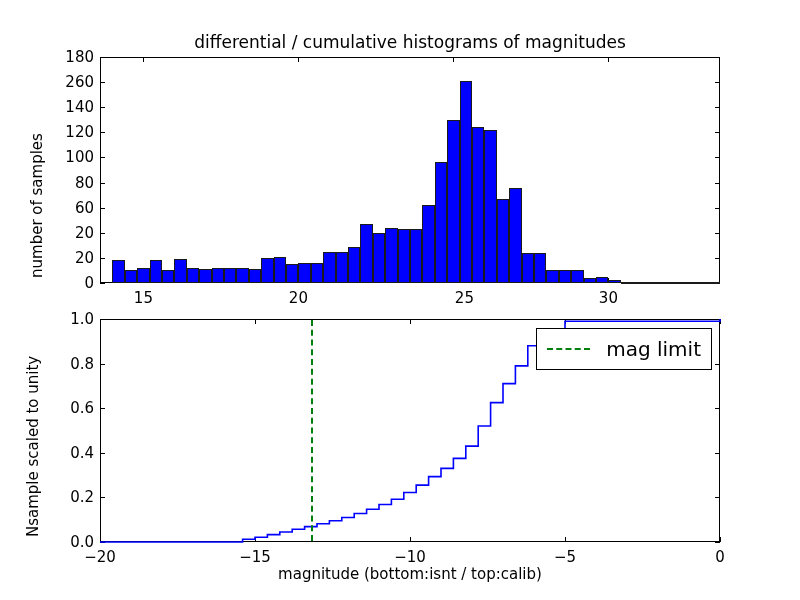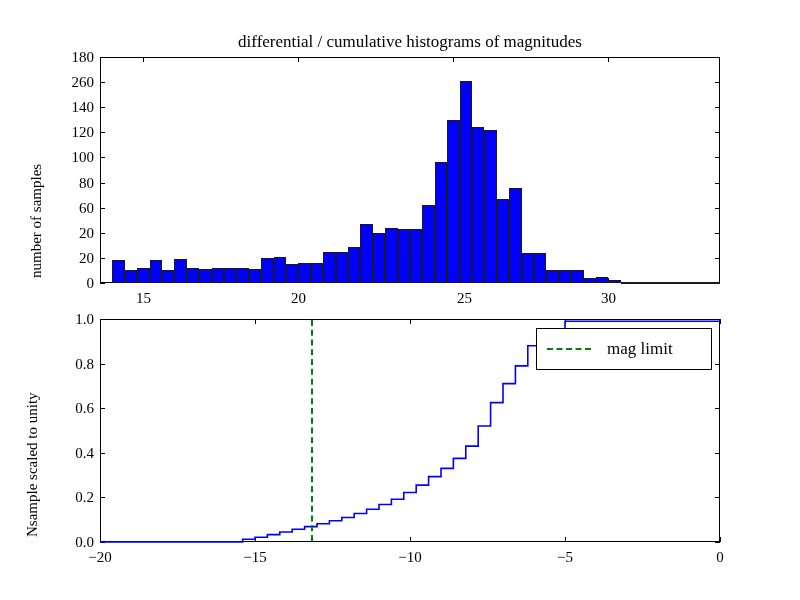--- a/index.html
+++ b/index.html
@@ -1,21 +1,21 @@
 <!DOCTYPE html>
 <html><head>
 <meta charset="utf-8">
 <style>
   html,body{margin:0;padding:0;}
   body{
     width:800px;height:600px;background:#ffffff;
     font-family:"DejaVu Sans", sans-serif;
     overflow:hidden;position:relative;
   }
-  .fig{position:absolute;left:0;top:0;width:800px;height:600px;font-family:Liberation Serif, serif;}
+  .fig{position:absolute;left:0;top:0;width:800px;height:600px;}
 
   
   .axes{position:absolute;box-sizing:border-box;border:1.2px solid #000;background:#fff;}
 
   
   .tick-x{position:absolute;width:1px;background:#000;}
   .tick-y{position:absolute;height:1px;background:#000;}
 
   
   .lbl{position:absolute;font-size:15px;color:#000;white-space:nowrap;line-height:1;}
@@ -36,21 +36,21 @@
   
   .cumsvg{position:absolute;left:0;top:0;overflow:visible;}
 
   
   .vline{position:absolute;width:0;border-left:2px dashed #007f0e;}
 
   
   .legend{position:absolute;box-sizing:border-box;border:1.2px solid #000;
           background:#fff;display:flex;align-items:center;padding:6px 10px;}
   .legend-line{width:44px;height:0;border-top:2px dashed #007f0e;margin-right:16px;}
-  .legend-label{font-size:17px;color:#000;white-space:nowrap;}
+  .legend-label{font-size:20px;color:#000;white-space:nowrap;}
 </style>
 </head>
 <body>
 
 <div class="fig">
 
   <div class="title" style="left:410px;top:32px;">differential / cumulative histograms of magnitudes</div>
 
   <div class="axes" id="top-axes" style="left:100px;top:57px;width:620px;height:226px;"></div>
 
@@ -149,20 +149,21 @@
       <div class="bar" style="left: 670.4px; top: 281.744px; width: 12.4px; height: 1.25556px; background: rgb(0, 0, 255); border-color: rgb(26, 26, 26);"></div>
       <div class="bar" style="left: 682.8px; top: 281.744px; width: 12.4px; height: 1.25556px; background: rgb(0, 0, 255); border-color: rgb(26, 26, 26);"></div>
       <div class="bar" style="left: 695.2px; top: 281.744px; width: 12.4px; height: 1.25556px; background: rgb(0, 0, 255); border-color: rgb(26, 26, 26);"></div>
       <div class="bar" style="left: 707.6px; top: 281.744px; width: 12.4px; height: 1.25556px; background: rgb(0, 0, 255); border-color: rgb(26, 26, 26);"></div>
     </div>
 
   <div class="axes" id="bot-axes" style="left:100px;top:319px;width:620px;height:223px;"></div>
 
   <div class="axtitle ylabel" style="left:24px;top:537px;">Nsample scaled to unity</div>
 
+  <div class="axtitle" style="left:410px;top:565px;transform:translateX(-50%);">magnitude (bottom:isnt / top:calib)</div>
 
   <div id="bot-ticks">
       <div class="tick-x" style="left: 100px; top: 537px; height: 5px;"></div>
       <div class="tick-x" style="left: 100px; top: 319px; height: 5px;"></div>
       <div class="lbl lbl-x" style="left: 100px; top: 550px;">−20</div>
       <div class="tick-x" style="left: 255px; top: 537px; height: 5px;"></div>
       <div class="tick-x" style="left: 255px; top: 319px; height: 5px;"></div>
       <div class="lbl lbl-x" style="left: 255px; top: 550px; text-align: right;">−15</div>
       <div class="tick-x" style="left: 410px; top: 537px; height: 5px;"></div>
       <div class="tick-x" style="left: 410px; top: 319px; height: 5px;"></div>

